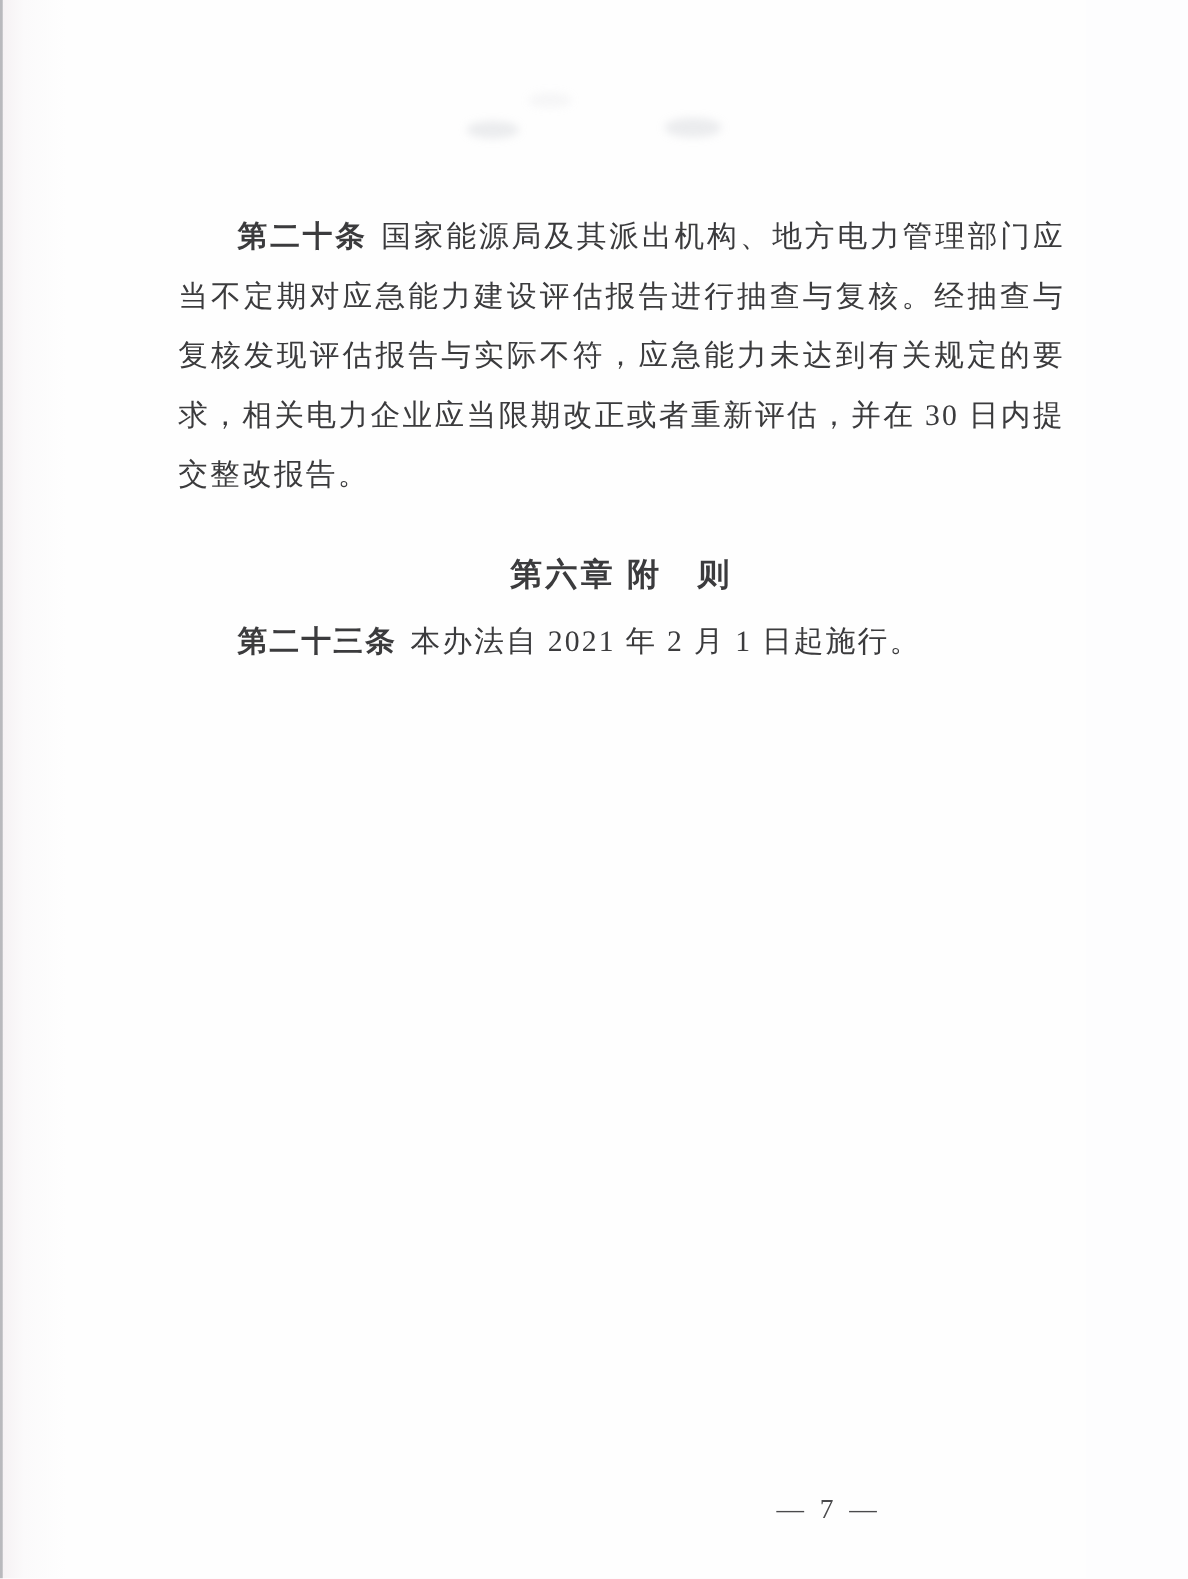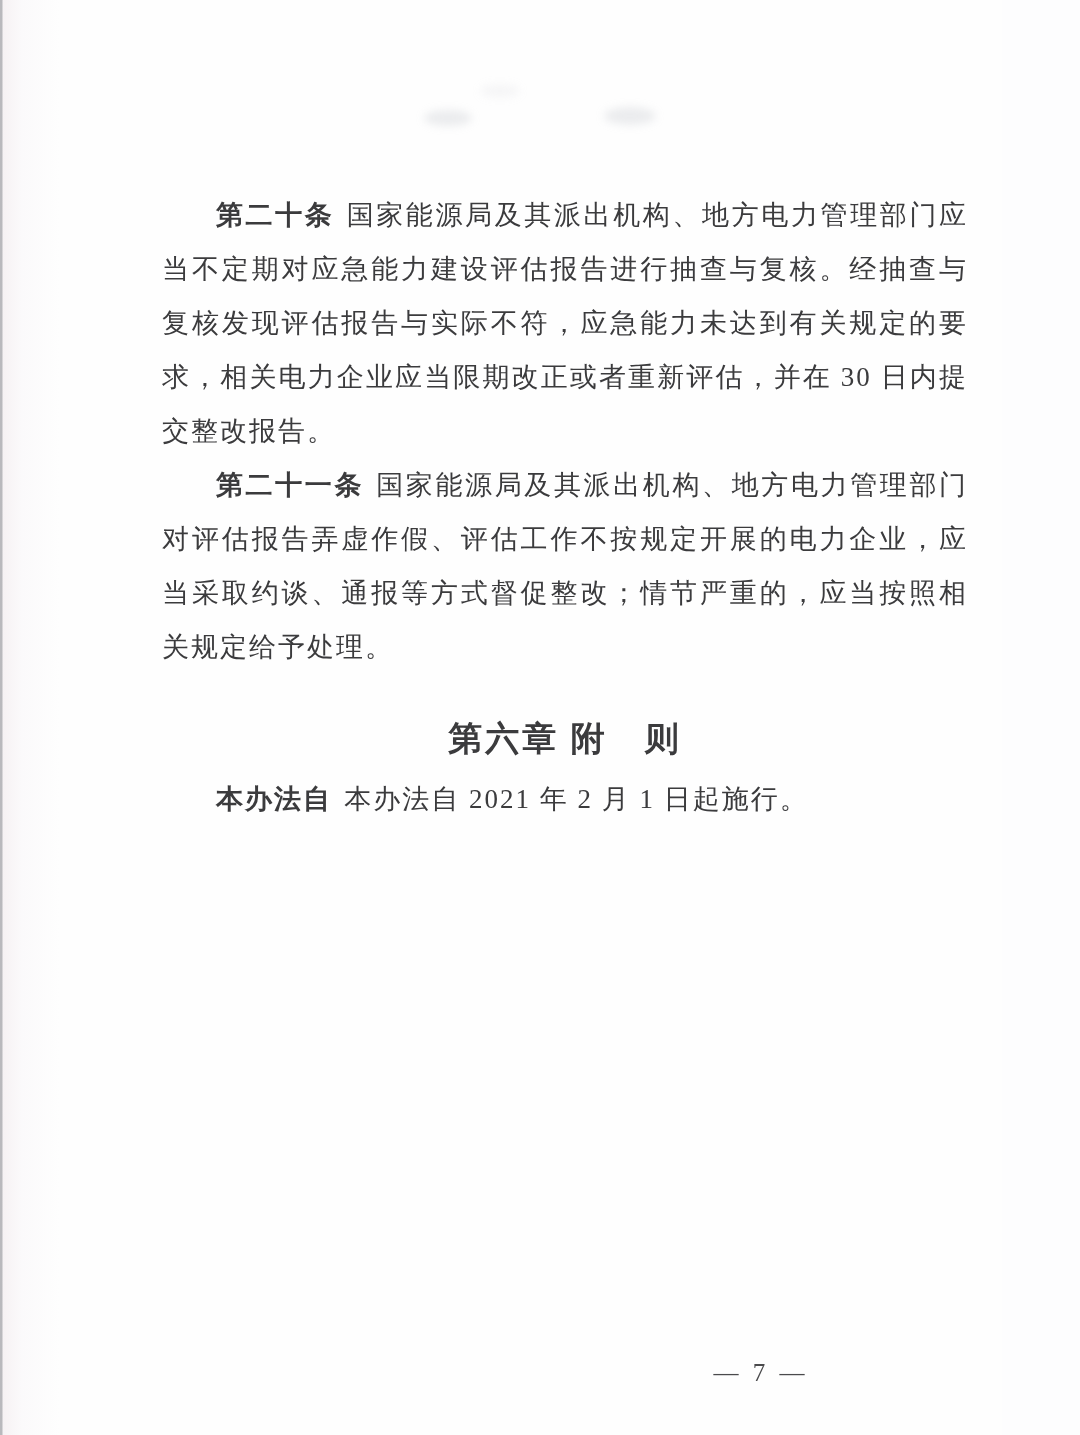--- a/index.html
+++ b/index.html
@@ -9,21 +9,20 @@
   }
   .scan-page {
     position: relative;
     width: 987px;
     height: 1435px;
     overflow: hidden;
     background:
       linear-gradient(90deg, #b9b9bd 0px, #b9b9bd 2px, #f6f2f4 3px, #fbfafb 22px, #fefefe 60px, #fefefe 100%);
     font-family: "Liberation Serif", "DejaVu Serif", serif;
     color: #3b3b3d;
-    padding-left: 15px;
   }
   .content {
     position: absolute;
     left: 162px;
     top: 188px;
     width: 806px;
     font-size: 27px;
     line-height: 54px;
     letter-spacing: 2px;
     text-align: justify;
@@ -34,21 +33,21 @@
   }
   .article-label {
     font-weight: bold;
     margin-right: 0.45em;
   }
   .chapter-heading {
     margin: 42px 0 10px 0;
     text-indent: 0;
     text-align: center;
     font-weight: bold;
-    font-size: 34px;
+    font-size: 29px;
     line-height: 46px;
     letter-spacing: 3px;
   }
   .closing-article {
     margin: 0;
     text-indent: 2em;
     line-height: 55px;
   }
   .page-number {
     position: absolute;
@@ -80,24 +79,23 @@
 <div class="scan-page">
 
   <div class="scan-smudge smudge-1"></div>
   <div class="scan-smudge smudge-2"></div>
   <div class="scan-smudge smudge-3"></div>
 
   <div class="content">
 
     <p class="article-paragraph"><span class="article-label">第二十条</span><span>国家能源局及其派出机构、地方电力管理部门应当不定期对应急能力建设评估报告进行抽查与复核。经抽查与复核发现评估报告与实际不符，应急能力未达到有关规定的要求，相关电力企业应当限期改正或者重新评估，并在 30 日内提交整改报告。</span></p>
 
-    <p class="article-paragraph"><span class="article-label">第二十一条</span><span>国家能源局及其派出机构、地方电力管理部门对评估报告弄虚作假、评估工作不按规定开展的电力企业，应当采取约谈、通报等方式督促整改；情节严重的，应当按照相关规定给予处理。</span></p>
 
     <p class="chapter-heading">第六章 附　则</p>
 
 
-    <p class="closing-article"><span class="article-label">本办法自</span><span>本办法自 2021 年 2 月 1 日起施行。</span></p>
+    <p class="closing-article"><span class="article-label">第二十三条</span><span>本办法自 2021 年 2 月 1 日起施行。</span></p>
 
   </div>
 
   <div class="page-number">— 7 —</div>
 
 </div>
 
 </body></html>

